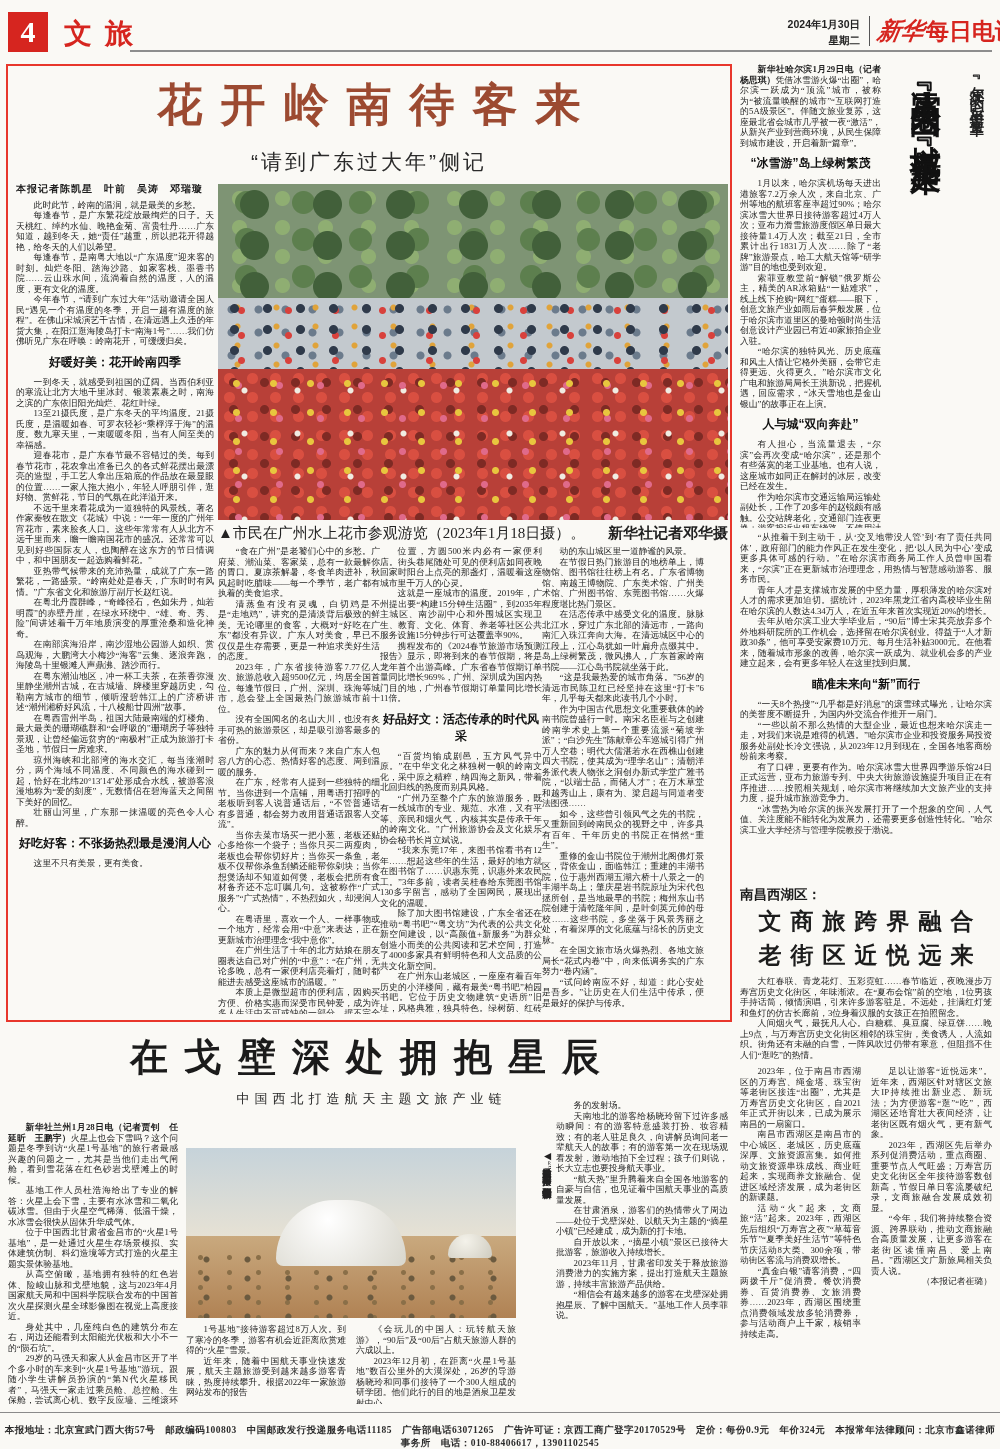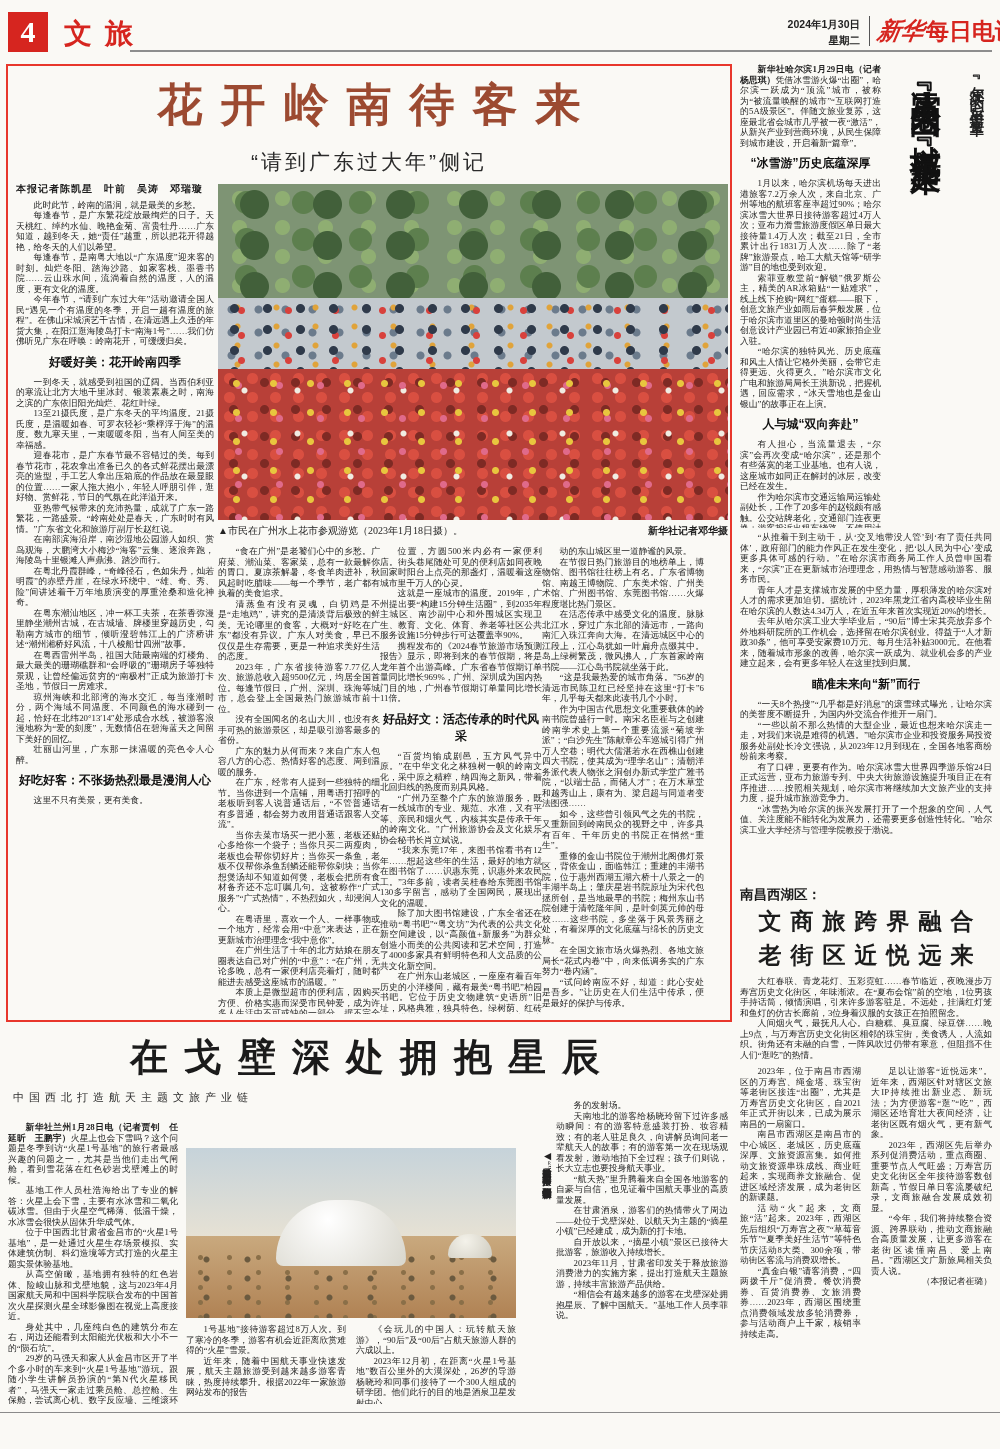--- a/index.html
+++ b/index.html
@@ -39,21 +39,21 @@
       radial-gradient(circle,#6b7b8c 3.5px,transparent 4.5px);
     background-size:33px 21px,47px 25px,39px 19px,27px 23px;}
   .ph-flowers{left:0;top:55%;width:100%;height:45%;background-color:#b84038;
     background-image:radial-gradient(circle,#e8c63e 3px,transparent 4px),
       radial-gradient(circle,#e06a8a 3px,transparent 4px),
       radial-gradient(circle,#f0ece2 2.5px,transparent 3.5px),
       radial-gradient(circle,#7e2a24 4px,transparent 5px),
       radial-gradient(circle,#d94f41 5px,transparent 6px);
     background-size:37px 29px,41px 33px,53px 43px,31px 27px,23px 19px;}
   .lead-cap{left:210px;top:458px;width:510px;display:flex;justify-content:space-between;
-            font-size:10px;color:#222;}
+            font-size:15px;color:#222;}
   .lead-cap .credit{font-weight:bold;}
   .lead-cols{left:210px;top:480px;width:510px;height:468px;display:flex;}
   .lead-cols .col{width:162px;height:100%;overflow:hidden;}
 
   
   .bodytxt p{margin:0;text-indent:2em;text-align:justify;font-size:8.8px;line-height:10.5px;color:#1e1e1e;}
   .bodytxt p.byline{text-indent:0;font-weight:bold;font-size:10px;letter-spacing:1px;margin:0 0 5px 0;}
   .bodytxt p.credit-line{text-align:right;text-indent:0;}
   .bodytxt h4.sub{margin:7px 0 6px 0;text-align:center;font-size:12px;font-weight:bold;
         font-family:"Liberation Sans",sans-serif;color:#111;}
@@ -74,21 +74,21 @@
          letter-spacing:9px;text-indent:9px;}
   .nc-h2{left:740px;top:940px;width:252px;text-align:center;font-size:23px;font-weight:bold;
          letter-spacing:9px;text-indent:9px;}
   .nc-intro{left:740px;top:976px;width:252px;height:88px;overflow:hidden;}
   .nc-colL{left:740px;top:1066px;width:121px;height:338px;overflow:hidden;}
   .nc-colR{left:871px;top:1066px;width:121px;height:338px;overflow:hidden;}
 
   
   .gb-h1{left:0;top:1032px;width:730px;text-align:center;font-size:38px;font-weight:bold;
          color:#1b1b1b;letter-spacing:16px;text-indent:16px;}
-  .gb-h2{left:0;top:1090px;width:730px;text-align:left;font-size:11px;color:#2b2b2b;
+  .gb-h2{left:0;top:1090px;width:730px;text-align:center;font-size:13px;color:#2b2b2b;
          letter-spacing:5px;font-family:"Liberation Sans",sans-serif;padding-left:13px;}
   .gb-col1{left:8px;top:1122px;width:170px;height:282px;overflow:hidden;}
   .gb-photo{left:186px;top:1148px;width:330px;height:170px;overflow:hidden;background:#c9a97e;}
   .g-sky{left:0;top:0;width:100%;height:52%;background:linear-gradient(#c6d3da,#e6e1d4);}
   .g-ground{left:0;top:52%;width:100%;height:48%;background:linear-gradient(#c9a97e,#b08254);
     background-color:#bf9a6c;}
   .g-shrubs{left:0;top:60%;width:100%;height:40%;
     background-image:radial-gradient(circle,#6b5a3f 2.5px,transparent 3.5px),
       radial-gradient(circle,#8a6f48 2px,transparent 3px);
     background-size:41px 19px,29px 15px;}
@@ -131,23 +131,24 @@
     <div class="abs lead-col1 bodytxt" data-name="lead-column-1">
         <p class="byline" data-name="paragraph">本报记者陈凯星　叶前　吴涛　邓瑞璇</p>
         <p data-name="paragraph">此时此节，岭南的温润，就是最美的乡愁。</p>
         <p data-name="paragraph">每逢春节，是广东繁花绽放最绚烂的日子。天天桃红、绰约水仙、晚艳金菊、富贵牡丹……广东知道，越到冬天，她“责任”越重，所以把花开得越艳，给冬天的人们以希望。</p>
         <p data-name="paragraph">每逢春节，是南粤大地以“广东温度”迎来客的时刻。灿烂冬阳、踏海沙路、如家客栈、墨香书院……云山珠水间，流淌着自然的温度，人的温度，更有文化的温度。</p>
         <p data-name="paragraph">今年春节，“请到广东过大年”活动邀请全国人民“遇见一个有温度的冬季，开启一趟有温度的旅程”。在佛山宋城演艺千古情，在清远遇上久违的年货大集，在阳江逛海陵岛打卡“南海1号”……我们仿佛听见广东在呼唤：岭南花开，可缓缓归矣。</p>
         <h4 class="sub" data-name="column-subhead">好暖好美：花开岭南四季</h4>
         <p data-name="paragraph">一到冬天，就感受到祖国的辽阔。当西伯利亚的寒流让北方大地千里冰封、银装素裹之时，南海之滨的广东依旧阳光灿烂、花红叶绿。</p>
         <p data-name="paragraph">13至21摄氏度，是广东冬天的平均温度。21摄氏度，是温暖如春、可罗衣轻衫“乘桴浮于海”的温度。数九寒天里，一束暖暖冬阳，当有人间至美的幸福感。</p>
         <p data-name="paragraph">迎春花市，是广东春节最不容错过的美。每到春节花市，花农拿出准备已久的各式鲜花摆出最漂亮的造型，手工艺人拿出压箱底的作品放在最显眼的位置……一家人拖大抱小，年轻人呼朋引伴，逛好物、赏鲜花，节日的气氛在此洋溢开来。</p>
+        <p data-name="paragraph">不远千里来看花成为一道独特的风景线。著名作家秦牧在散文《花城》中说：“一年一度的广州年宵花市，素来脍炙人口。这些年常常有人从北方不远千里而来，瞻一瞻南国花市的盛况。还常常可以见到好些国际友人，也陶醉在这东方的节日情调中，和中国朋友一起选购着鲜花。”</p>
         <p data-name="paragraph">亚热带气候带来的充沛热量，成就了广东一路繁花，一路盛景。“岭南处处是春天，广东时时有风情。”广东省文化和旅游厅副厅长赵红说。</p>
+        <p data-name="paragraph">在粤北丹霞群峰，“奇峰径石，色如朱丹，灿若明霞”的赤壁丹崖，在绿水环绕中、“雄、奇、秀、险”间讲述着千万年地质演变的厚重沧桑和造化神奇。</p>
         <p data-name="paragraph">在南部滨海沿岸，南沙湿地公园游人如织、赏鸟观海，大鹏湾大小梅沙“海客”云集、逐浪奔跑，海陵岛十里银滩人声鼎沸、踏沙而行。</p>
-        <p data-name="paragraph">在粤北丹霞群峰，“奇峰径石，色如朱丹，灿若明霞”的赤壁丹崖，在绿水环绕中、“雄、奇、秀、险”间讲述着千万年地质演变的厚重沧桑和造化神奇。</p>
         <p data-name="paragraph">在粤东潮汕地区，冲一杯工夫茶，在茶香弥漫里静坐潮州古城，在古城墙、牌楼里穿越历史，勾勒南方城市的细节，倾听澄碧韩江上的广济桥讲述“潮州湘桥好风流，十八梭船廿四洲”故事。</p>
         <p data-name="paragraph">在粤西雷州半岛，祖国大陆最南端的灯楼角、最大最美的珊瑚礁群和“会呼吸的”珊瑚房子等独特景观，让曾经偏远贫穷的“南极村”正成为旅游打卡圣地，节假日一房难求。</p>
         <p data-name="paragraph">琼州海峡和北部湾的海水交汇，每当涨潮时分，两个海域不同温度、不同颜色的海水碰到一起，恰好在北纬20°13′14″处形成合水线，被游客浪漫地称为“爱的刻度”，无数情侣在碧海蓝天之间留下美好的回忆。</p>
         <p data-name="paragraph">壮丽山河里，广东那一抹温暖的亮色令人心醉。</p>
         <h4 class="sub" data-name="column-subhead">好吃好客：不张扬热烈最是漫润人心</h4>
         <p data-name="paragraph">这里不只有美景，更有美食。</p>
       </div>
     <div class="abs lead-photo" data-name="flower-market-photo">
       <div class="abs ph-trees" data-name="photo-trees-area"></div>
       <div class="abs ph-crowd" data-name="photo-crowd-area"></div>
@@ -192,21 +193,21 @@
           <p data-name="paragraph">在全国文旅市场火爆热烈、各地文旅局长“花式内卷”中，向来低调务实的广东努力“卷内涵”。</p>
           <p data-name="paragraph">“试问岭南应不好，却道：此心安处是吾乡。”让历史在人们生活中传承，便是最好的保护与传承。</p>
         </div>
     </div>
   </div>
 
   <div class="abs hb-kicker" data-name="harbin-kicker-vertical">『尔滨』的『后半篇文章』：</div>
   <div class="abs hb-head" data-name="harbin-headline-vertical">冰雪『火』出圈，城市『活』起来</div>
   <div class="abs hb-colA bodytxt" data-name="harbin-column-narrow">
       <p data-name="paragraph"><b>新华社哈尔滨1月29日电（记者杨思琪）</b>凭借冰雪游火爆“出圈”，哈尔滨一跃成为“顶流”城市，被称为“被流量唤醒的城市”“互联网打造的5A级景区”。伴随文旅业复苏，这座最北省会城市几乎被一夜“激活”，从新兴产业到营商环境，从民生保障到城市建设，开启着新“篇章”。</p>
-      <h4 class="sub" data-name="column-subhead">“冰雪游”历史底蕴深厚</h4>
+      <h4 class="sub" data-name="column-subhead">“冰雪游”岛上绿树繁茂</h4>
       <p data-name="paragraph">1月以来，哈尔滨机场每天进出港旅客7.2万余人次，来自北京、广州等地的航班客座率超过90%；哈尔滨冰雪大世界日接待游客超过4万人次；亚布力滑雪旅游度假区单日最大接待量1.4万人次；截至21日，全市累计出行1831万人次……除了“老牌”旅游景点，哈工大航天馆等“研学游”目的地也受到欢迎。</p>
       <p data-name="paragraph">索菲亚教堂前“解锁”俄罗斯公主，精美的AR冰箱贴“一贴难求”，线上线下抢购“网红”蛋糕——眼下，创意文旅产业如雨后春笋般发展，位于哈尔滨市道里区的曼哈顿时尚生活创意设计产业园已有近40家旅拍企业入驻。</p>
       <p data-name="paragraph">“哈尔滨的独特风光、历史底蕴和风土人情让它格外美丽，会带它走得更远、火得更久。”哈尔滨市文化广电和旅游局局长王洪新说，把握机遇，回应需求，“冰天雪地也是金山银山”的故事正在上演。</p>
       <h4 class="sub" data-name="column-subhead">人与城“双向奔赴”</h4>
       <p data-name="paragraph">有人担心，当流量退去，“尔滨”会再次变成“哈尔滨”，还是那个有些落寞的老工业基地。也有人说，这座城市如同正在解封的冰层，改变已经在发生。</p>
       <p data-name="paragraph">作为哈尔滨市交通运输局运输处副处长，工作了20多年的赵锐颇有感触。公交站牌老化，交通部门连夜更换；游客投诉出租车绕路、不使用计价器，有关部门快速处置、强化监管……“每年冰雪季加班熬夜是常事。”</p>
     </div>
   <div class="abs hb-colB bodytxt" data-name="harbin-column-wide">
       <p data-name="paragraph">“从推着干到主动干，从‘交叉地带没人管’到‘有了责任共同体’，政府部门的能力作风正在发生变化，把‘以人民为中心’变成更多具体可感的行动。”在哈尔滨市商务局工作人员曾申国看来，“尔滨”正在更新城市治理理念，用热情与智慧感动游客、服务市民。</p>
       <p data-name="paragraph">青年人才是支撑城市发展的中坚力量，厚积薄发的哈尔滨对人才的需求更加迫切。据统计，2023年黑龙江省内高校毕业生留在哈尔滨的人数达4.34万人，在近五年来首次实现近20%的增长。</p>
@@ -271,14 +272,15 @@
       <p data-name="paragraph">务的发射场。</p>
       <p data-name="paragraph">天南地北的游客给杨晓玲留下过许多感动瞬间：有的游客特意盛装打扮、妆容精致；有的老人驻足良久，向讲解员询问老一辈航天人的故事；有的游客第一次在现场观看发射，激动地拍下全过程；孩子们则说，长大立志也要投身航天事业。</p>
       <p data-name="paragraph">“航天热”里升腾着来自全国各地游客的自豪与自信，也见证着中国航天事业的高质量发展。</p>
       <p data-name="paragraph">在甘肃酒泉，游客们的热情带火了周边——处位于戈壁深处、以航天为主题的“摘星小镇”已经建成，成为新的打卡地。</p>
       <p data-name="paragraph">自开放以来，“摘星小镇”景区已接待大批游客，旅游收入持续增长。</p>
       <p data-name="paragraph">2023年11月，甘肃省印发关于释放旅游消费潜力的实施方案，提出打造航天主题旅游，持续丰富旅游产品供给。</p>
       <p data-name="paragraph">“相信会有越来越多的游客在戈壁深处拥抱星辰、了解中国航天。”基地工作人员李菲说。</p>
     </div>
 
   <div class="abs foot-rule" data-name="footer-rule"></div>
+  <div class="abs footer-line" data-name="footer-info">本报地址：北京宣武门西大街57号　邮政编码100803　中国邮政发行投递服务电话11185　广告部电话63071265　广告许可证：京西工商广登字20170529号　定价：每份0.9元　年价324元　本报常年法律顾问：北京市鑫诺律师事务所　电话：010-88406617，13901102545</div>
 
 </div>
 
 </body></html>

